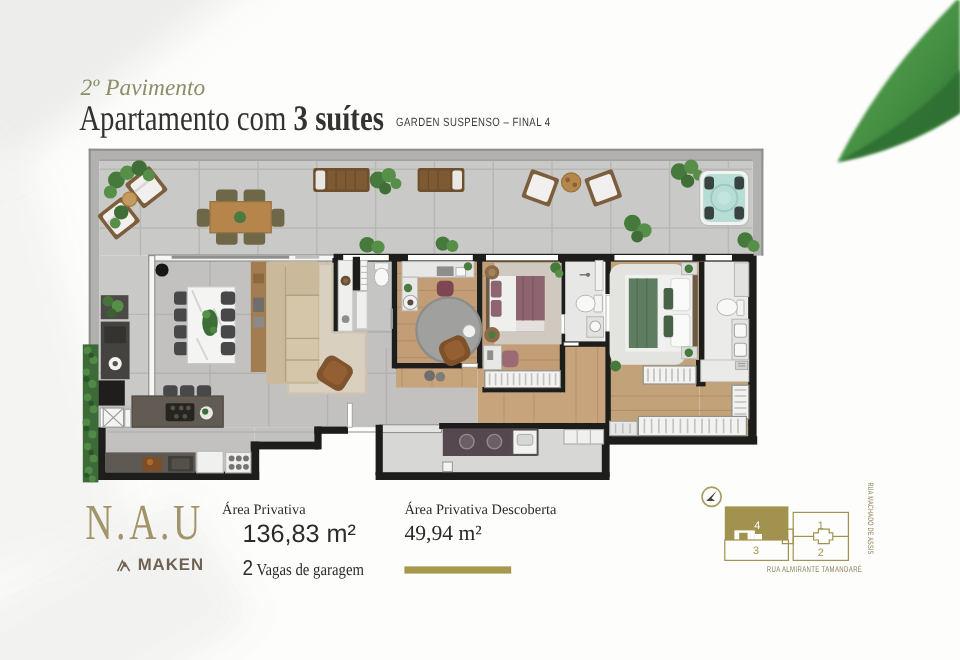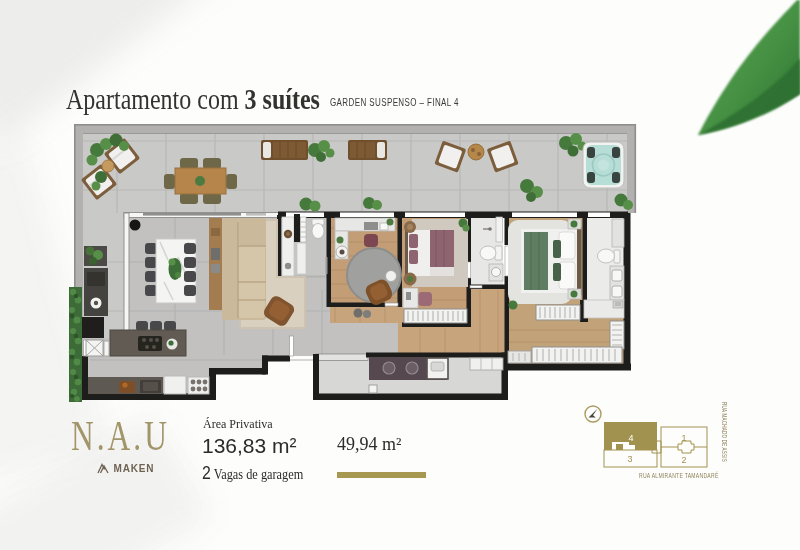--- a/index.html
+++ b/index.html
@@ -11,20 +11,21 @@
 </head>
 <body>
 <div id="page">
 
   <div class="shadow" style="left:-80px;top:-90px;width:330px;height:150px;transform:rotate(-38deg);"></div>
 
   <div class="shadow" style="left:-70px;top:150px;width:140px;height:320px;transform:rotate(-15deg);opacity:.6;"></div>
 
   <div class="shadow" style="left:-60px;top:470px;width:260px;height:120px;transform:rotate(-30deg);opacity:.7;"></div>
 
+  <div class="t" style="left:67px;top:63px;font-family:'Liberation Serif',serif;font-style:italic;font-size:19.5px;color:#8e8d68;">2º Pavimento</div>
 
   <div class="t" style="left:66px;top:82px;font-family:'Liberation Serif',serif;font-size:30px;color:#32322e;transform:scaleX(0.8);transform-origin:left top;">Apartamento com <b style="font-weight:700;">3 suítes</b></div>
 
   <div class="t" style="left:330px;top:97px;font-size:10px;color:#3a3a38;letter-spacing:0.5px;transform:scaleX(0.8);transform-origin:left top;">GARDEN SUSPENSO – FINAL 4</div>
 
   <svg id="plansvg" style="position:absolute;left:0;top:0;" width="800" height="550" viewBox="0 0 800 550">
     <defs>
       <linearGradient id="leafg" x1="0" y1="0" x2="1" y2="1">
         <stop offset="0" stop-color="#5aa654"></stop>
         <stop offset="0.55" stop-color="#459043"></stop>
@@ -725,30 +726,31 @@
       <line x1="694" y1="447" x2="707" y2="447" stroke="#a2924f" stroke-width="1"></line>
       <path d="M678 450 L678 444 L682 444 L682 441 L691 441 L691 444 L694 444 L694 450 L691 450 L691 453 L682 453 L682 450 Z" fill="none" stroke="#a2924f" stroke-width="1"></path>
       <text x="684" y="441" font-size="9" fill="#a2924f" text-anchor="middle" font-family="Liberation Sans,sans-serif">1</text>
       <text x="684" y="463" font-size="9" fill="#a2924f" text-anchor="middle" font-family="Liberation Sans,sans-serif">2</text>
       <path d="M652 446 L652 441 L661 441 L661 453 L652 453 L652 448" fill="none" stroke="#a2924f" stroke-width="1"></path>
     </g>
   </svg>
 
   <div class="t" style="left:71px;top:412px;font-family:'Liberation Serif',serif;font-size:42px;font-weight:400;color:#a3956a;letter-spacing:4px;transform:scaleX(0.75);transform-origin:left top;">N.A.U</div>
 
-  <div class="t" style="left:96px;top:462px;font-size:10px;color:#6e6353;font-weight:bold;letter-spacing:0.8px;"><svg width="14" height="12" style="vertical-align:-2px;">
+  <div class="t" style="left:96px;top:462px;font-size:14px;color:#6e6353;font-weight:bold;letter-spacing:0.8px;"><svg width="14" height="12" style="vertical-align:-2px;">
         <path d="M2 11 L6 2.5 L8.5 7.5 M4.5 11 L8 4 L12 11" stroke="#6e6353" stroke-width="1.3" fill="none"></path>
       </svg>&nbsp;MAKEN</div>
 
-  <div class="t" style="left:203px;top:417px;font-family:'Liberation Serif',serif;font-size:12px;color:#2b2b29;">Área Privativa</div>
+  <div class="t" style="left:185px;top:417px;font-family:'Liberation Serif',serif;font-size:12px;color:#2b2b29;">Área Privativa</div>
 
   <div class="t" style="left:202px;top:434px;font-size:21px;color:#2b2b29;">136,83 m²</div>
 
   <div class="t" style="left:202px;top:463px;font-family:'Liberation Serif',serif;font-size:14px;color:#2b2b29;transform:scaleX(0.88);transform-origin:left top;"><span style="font-size:18px;font-family:'Liberation Sans',sans-serif;">2</span> Vagas de garagem</div>
 
+  <div class="t" style="left:337px;top:417px;font-family:'Liberation Serif',serif;font-size:12px;color:#2b2b29;">Área Privativa Descoberta</div>
 
   <div class="t" style="left:337px;top:434px;font-size:18px;color:#2b2b29;font-family:Liberation Serif, serif;">49,94 m²</div>
 
   <div class="t" style="left:337px;top:472px;width:89px;height:5.5px;background:#a6994f;"></div>
 
   <div class="t" style="left:639px;top:472px;font-size:7px;color:#8c7f55;letter-spacing:0.4px;transform:scaleX(0.72);transform-origin:left top;">RUA ALMIRANTE TAMANDARÉ</div>
 
   <div class="t" style="left:721px;top:402px;font-size:6.5px;color:#8c7f55;letter-spacing:0.3px;writing-mode:vertical-rl;transform:scaleY(0.7);transform-origin:left top;">RUA MACHADO DE ASSIS</div>
 
 </div>

